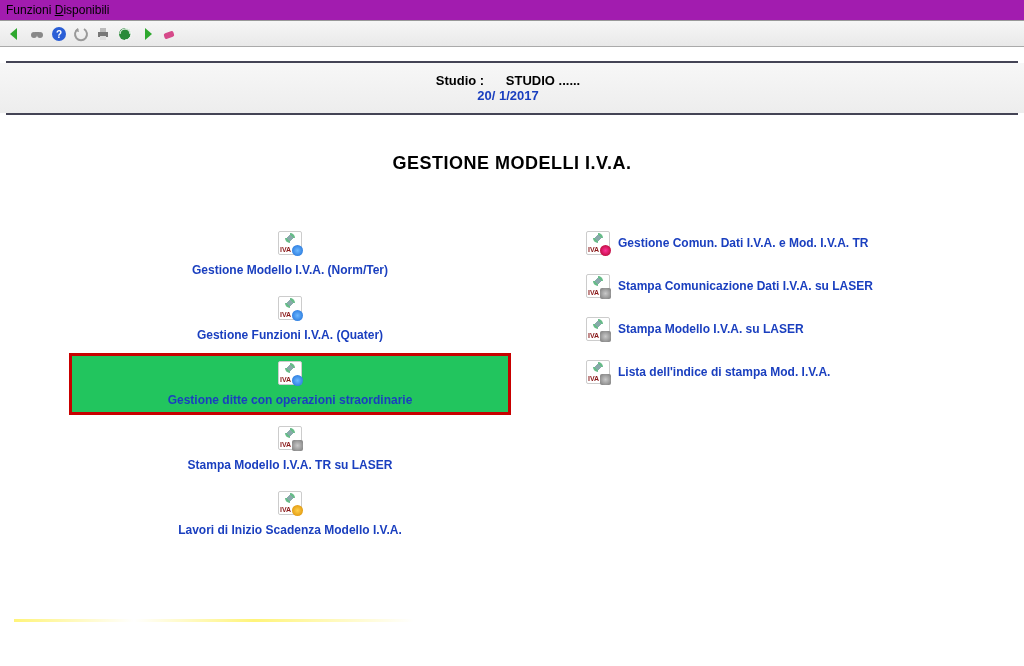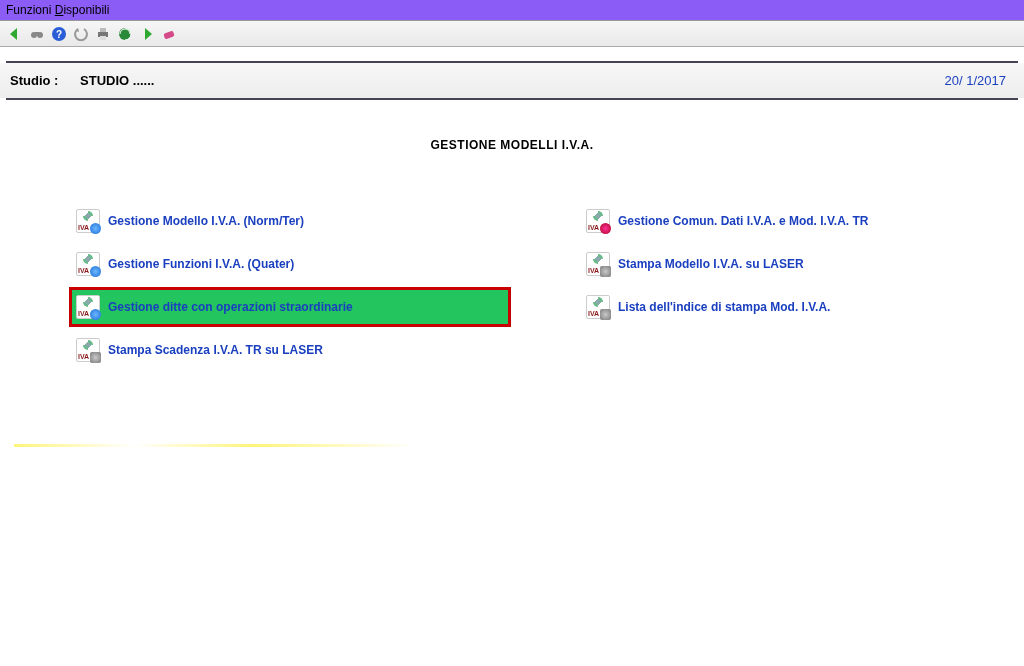--- a/index.html
+++ b/index.html
@@ -5,21 +5,21 @@
   * { box-sizing: border-box; margin: 0; padding: 0; }
   body {
     font-family: "Segoe UI", Tahoma, Arial, sans-serif;
     font-size: 12px;
     background: #fff;
     width: 1024px;
     height: 666px;
     overflow: hidden;
   }
   .titlebar {
-    background: #8b5cf6;
+    background: #a21caf;
     border-bottom: 1px solid #999;
     padding: 3px 6px;
     font-size: 12px;
     color: #000;
   }
   .titlebar u { text-decoration: underline; }
   .toolbar {
     background: linear-gradient(#f6f6f6, #e9e9e9);
     border-bottom: 1px solid #aaa;
     padding: 4px 6px;
@@ -44,30 +44,31 @@
   }
   .info-row {
     display: flex;
     justify-content: space-between;
     align-items: center;
     padding: 10px 18px 10px 10px;
     font-size: 13px;
     font-weight: bold;
     color: #000;
     background: linear-gradient(#f7f7f7, #ededed);
-  }
-  .info-row .date { color: #1a3fbf; font-weight: normal; }
+    flex-direction: column;
+  }
+  .info-row .date { color: #1a3fbf; font-weight: bold; }
   .hr-under {
     height: 2px;
     background: #445;
     margin: 0 6px 10px 6px;
   }
   .page-title {
     text-align: center;
-    font-size: 12px;
+    font-size: 18px;
     font-weight: bold;
     color: #000;
     margin: 38px 0 50px 0;
     letter-spacing: .5px;
   }
   .menu-area {
     display: flex;
     padding: 0 70px;
     gap: 70px;
   }
@@ -82,21 +83,21 @@
     font-size: 12px;
     font-weight: bold;
     color: #1a3fbf;
     position: relative;
   }
   .menu-item.selected {
     background: #22c55e;
     outline: 3px solid #c80000;
     outline-offset: -2px;
   }
-  .menu-col.left .menu-item { width: 440px; }
+  .menu-col.left .menu-item { width: 440px; flex-direction: column; }
   .menu-col.right .menu-item { width: 430px; }
   .menu-icon {
     width: 24px; height: 24px;
     flex-shrink: 0;
     background: #fff;
     border: 1px solid #ccc;
     border-radius: 2px;
     display: flex;
     align-items: center;
     justify-content: center;
@@ -233,38 +234,54 @@
           <div class="badge blue"></div>
         </div>
         <span>Gestione ditte con operazioni straordinarie</span>
       </div>
       <div class="menu-item">
         <div class="menu-icon">
           <div class="gear"></div>
           <div class="iva">IVA</div>
           <div class="badge print"></div>
         </div>
-        <span>Stampa Scadenza I.V.A. TR su LASER</span>
+        <span>Stampa Modello I.V.A. TR su LASER</span>
+      </div>
+      <div class="menu-item">
+        <div class="menu-icon">
+          <div class="gear"></div>
+          <div class="iva">IVA</div>
+          <div class="badge orange"></div>
+        </div>
+        <span>Lavori di Inizio Scadenza Modello I.V.A.</span>
       </div>
     </div>
   <div class="menu-col right" id="col-right">
       <div class="menu-item">
         <div class="menu-icon">
           <div class="gear"></div>
           <div class="iva">IVA</div>
           <div class="badge tools"></div>
         </div>
         <span>Gestione Comun. Dati I.V.A. e Mod. I.V.A. TR</span>
       </div>
       <div class="menu-item">
         <div class="menu-icon">
           <div class="gear"></div>
           <div class="iva">IVA</div>
           <div class="badge print"></div>
         </div>
+        <span>Stampa Comunicazione Dati I.V.A. su LASER</span>
+      </div>
+      <div class="menu-item">
+        <div class="menu-icon">
+          <div class="gear"></div>
+          <div class="iva">IVA</div>
+          <div class="badge print"></div>
+        </div>
         <span>Stampa Modello I.V.A. su LASER</span>
       </div>
       <div class="menu-item">
         <div class="menu-icon">
           <div class="gear"></div>
           <div class="iva">IVA</div>
           <div class="badge print"></div>
         </div>
         <span>Lista dell'indice di stampa Mod. I.V.A.</span>
       </div>

